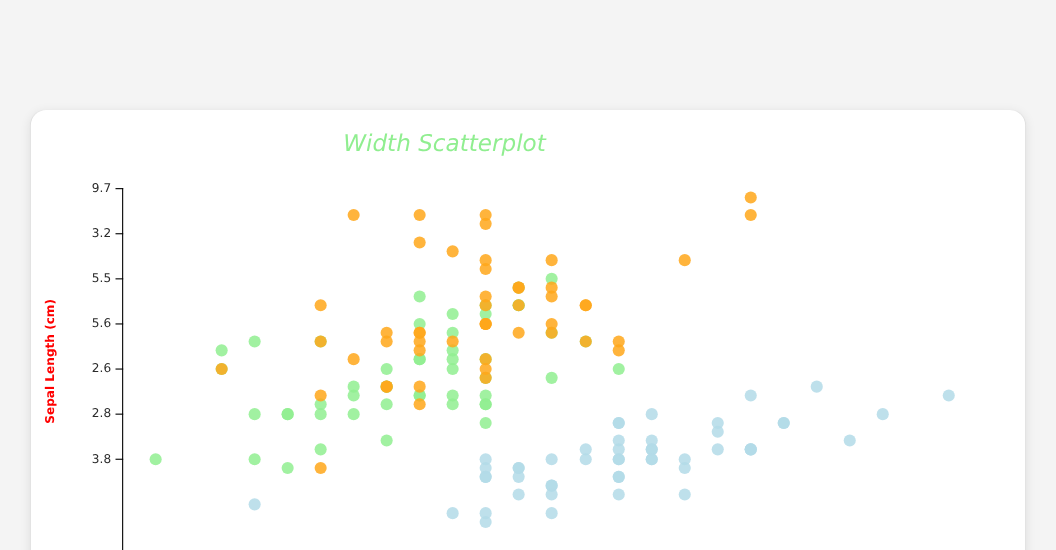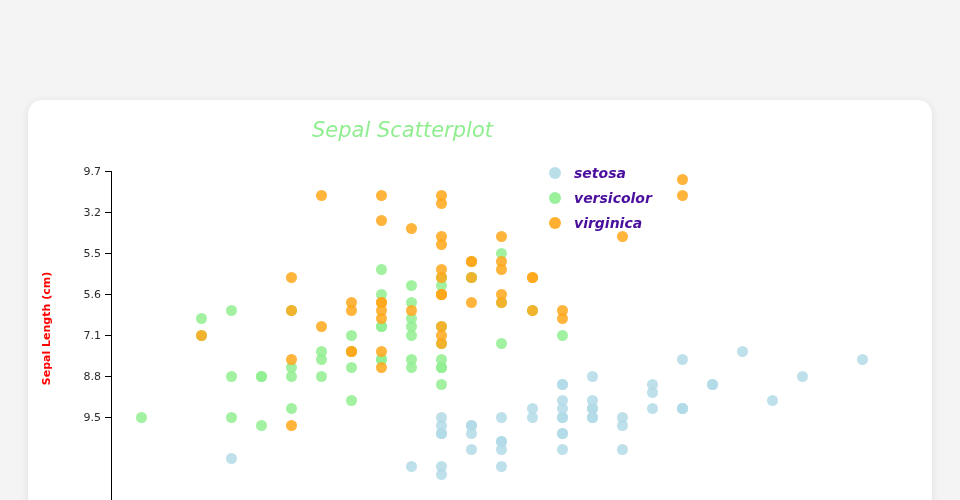--- a/index.html
+++ b/index.html
@@ -141,21 +141,21 @@
   }
 </style>
 </head>
 <body>
 
 <div id="page-wrap">
 
 
   <div id="chart-card">
 
-    <div id="chart-subtitle">Sepal Scatterplot</div>
+    <div id="chart-subtitle">Width Scatterplot</div>
 
     <div id="plot-area">
 
       <div class="axis-spine" id="y-spine"></div>
 
       <div id="y-ticks">
           <div class="y-tick-mark" style="top: 71px;"></div>
           <div class="y-tick-label-holder" style="top: 71px;">
             <div class="y-tick-label">9.7</div>
           </div>
@@ -166,29 +166,29 @@
           <div class="y-tick-mark" style="top: 153px;"></div>
           <div class="y-tick-label-holder" style="top: 153px;">
             <div class="y-tick-label">5.5</div>
           </div>
           <div class="y-tick-mark" style="top: 194px;"></div>
           <div class="y-tick-label-holder" style="top: 194px;">
             <div class="y-tick-label">5.6</div>
           </div>
           <div class="y-tick-mark" style="top: 235px;"></div>
           <div class="y-tick-label-holder" style="top: 235px;">
-            <div class="y-tick-label">7.1</div>
+            <div class="y-tick-label">2.6</div>
           </div>
           <div class="y-tick-mark" style="top: 276px;"></div>
           <div class="y-tick-label-holder" style="top: 276px;">
-            <div class="y-tick-label">8.8</div>
+            <div class="y-tick-label">2.8</div>
           </div>
           <div class="y-tick-mark" style="top: 317px;"></div>
           <div class="y-tick-label-holder" style="top: 317px;">
-            <div class="y-tick-label">9.5</div>
+            <div class="y-tick-label">3.8</div>
           </div>
         </div>
 
       <div id="y-axis-title">Sepal Length (cm)</div>
 
       <div id="points-layer">
           <div class="point" style="left: 564.104px; top: 308.8px; background: rgb(179, 219, 232);"></div>
           <div class="point" style="left: 413.915px; top: 325.2px; background: rgb(179, 219, 232);"></div>
           <div class="point" style="left: 473.991px; top: 341.6px; background: rgb(179, 219, 232);"></div>
           <div class="point" style="left: 443.953px; top: 349.8px; background: rgb(179, 219, 232);"></div>
@@ -333,30 +333,16 @@
           <div class="point" style="left: 323.802px; top: 251.4px; background: rgb(255, 167, 26);"></div>
           <div class="point" style="left: 473.991px; top: 169.4px; background: rgb(255, 167, 26);"></div>
           <div class="point" style="left: 504.028px; top: 177.6px; background: rgb(255, 167, 26);"></div>
           <div class="point" style="left: 413.915px; top: 177.6px; background: rgb(255, 167, 26);"></div>
           <div class="point" style="left: 263.726px; top: 210.4px; background: rgb(255, 167, 26);"></div>
           <div class="point" style="left: 413.915px; top: 194px; background: rgb(255, 167, 26);"></div>
           <div class="point" style="left: 534.066px; top: 218.6px; background: rgb(255, 167, 26);"></div>
           <div class="point" style="left: 413.915px; top: 243.2px; background: rgb(255, 167, 26);"></div>
         </div>
 
-      <div id="legend">
-          <div class="legend-row">
-            <span class="legend-swatch" style="background: rgb(179, 219, 232);"></span>
-            <span class="legend-label">setosa</span>
-          </div>
-          <div class="legend-row">
-            <span class="legend-swatch" style="background: rgb(144, 238, 144);"></span>
-            <span class="legend-label">versicolor</span>
-          </div>
-          <div class="legend-row">
-            <span class="legend-swatch" style="background: rgb(255, 167, 26);"></span>
-            <span class="legend-label">virginica</span>
-          </div>
-        </div>
 
     </div>
   </div>
 </div>
 
 </body></html>

